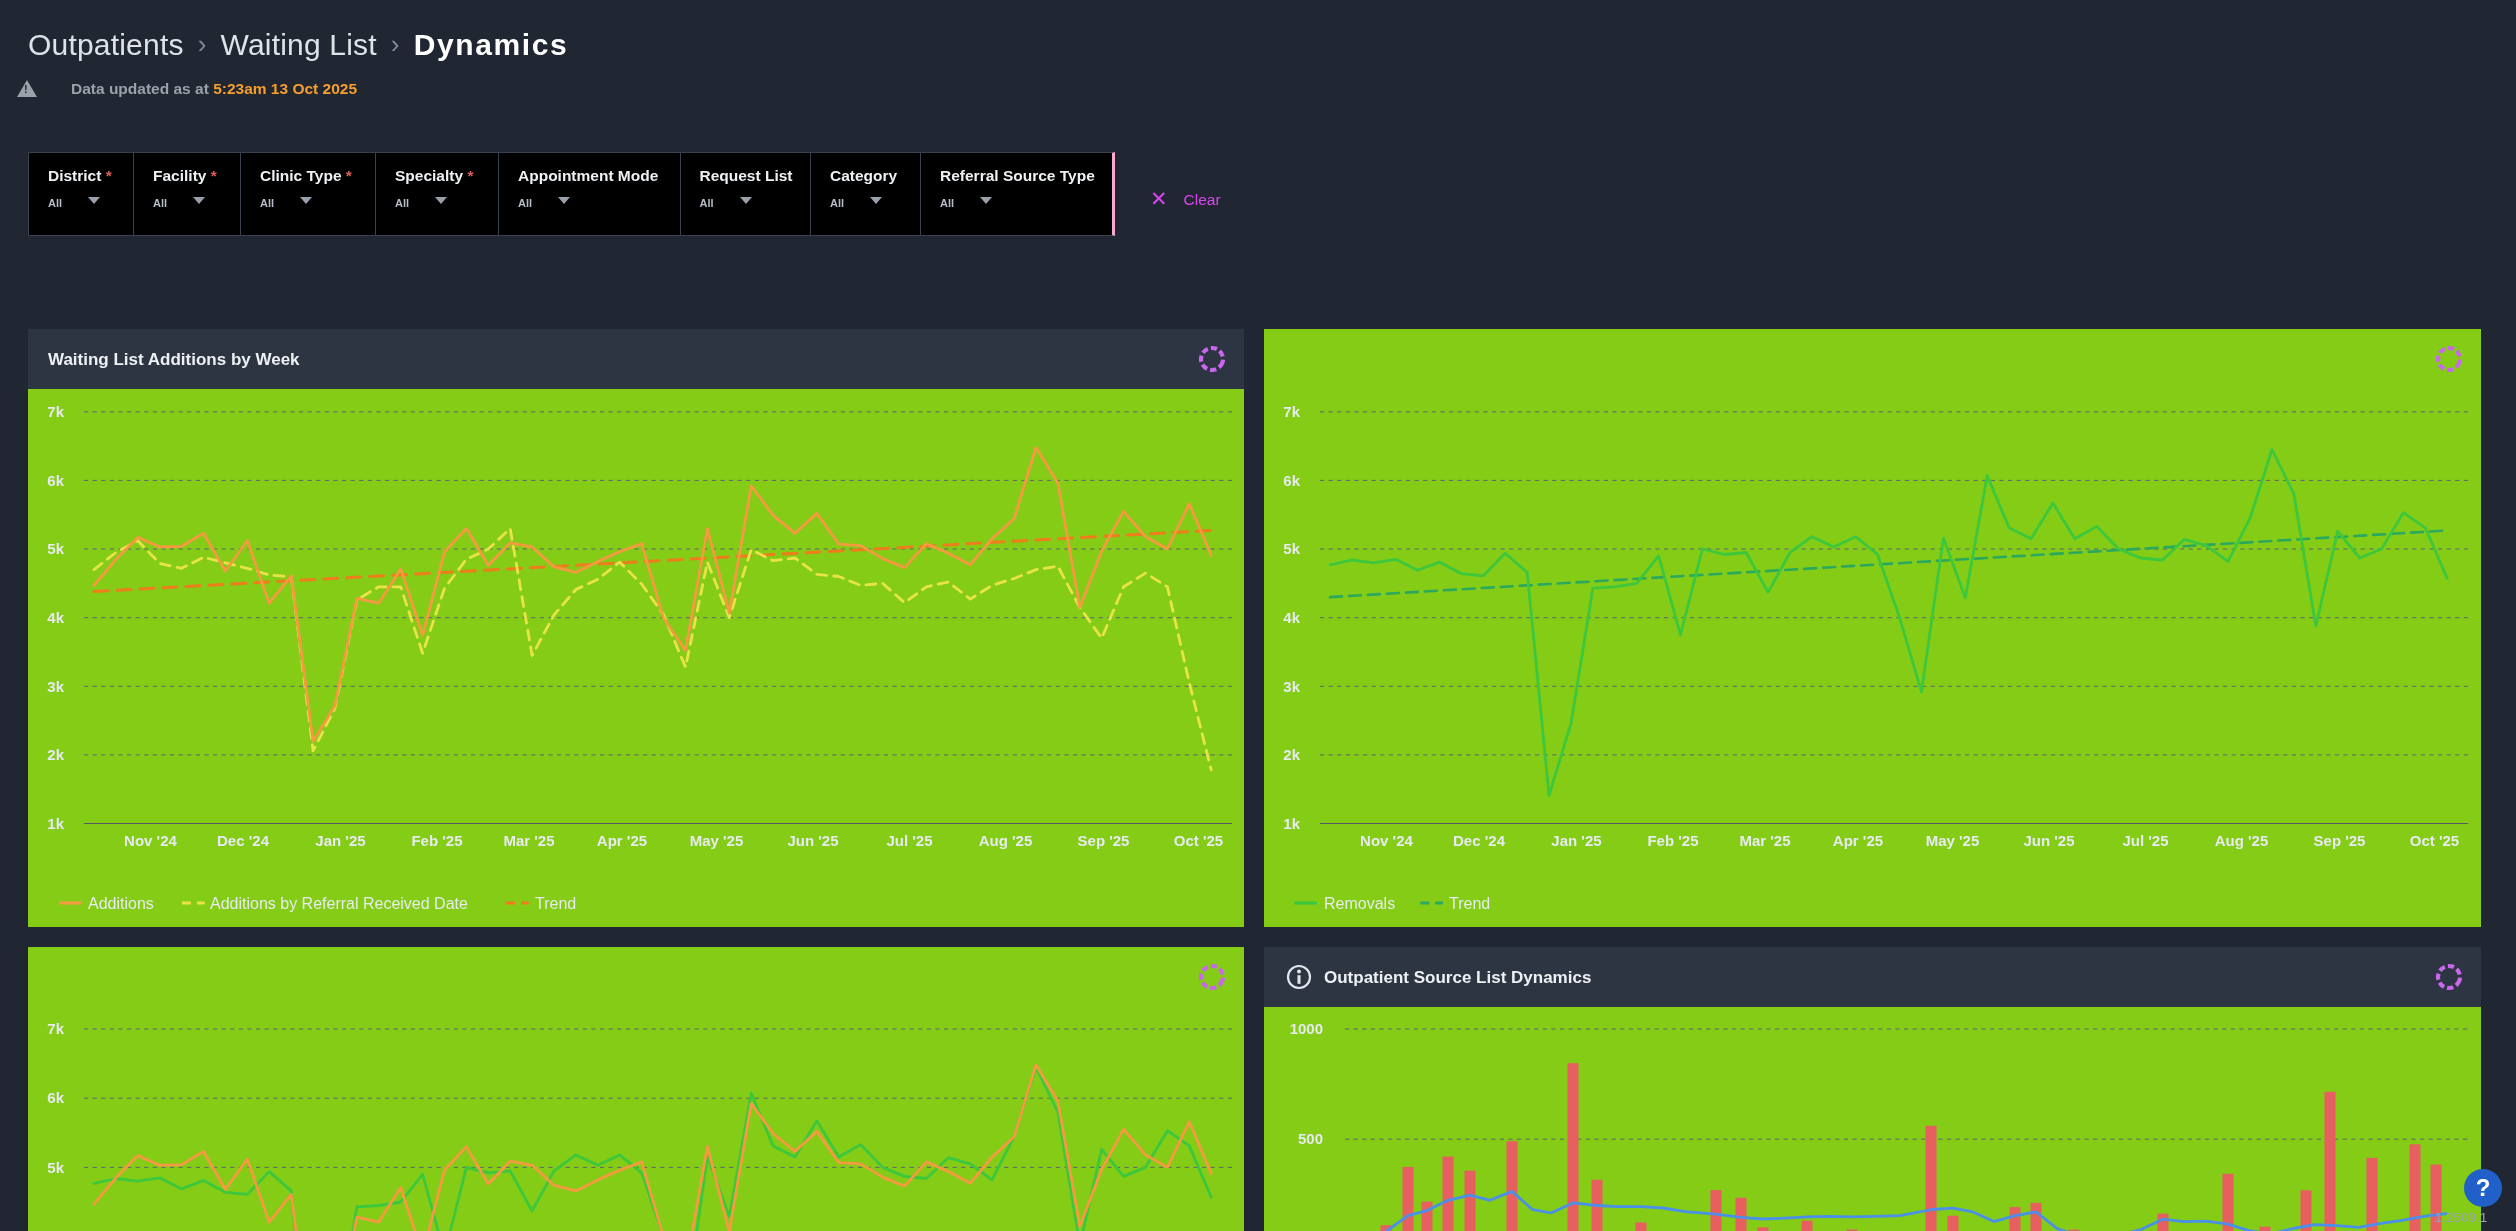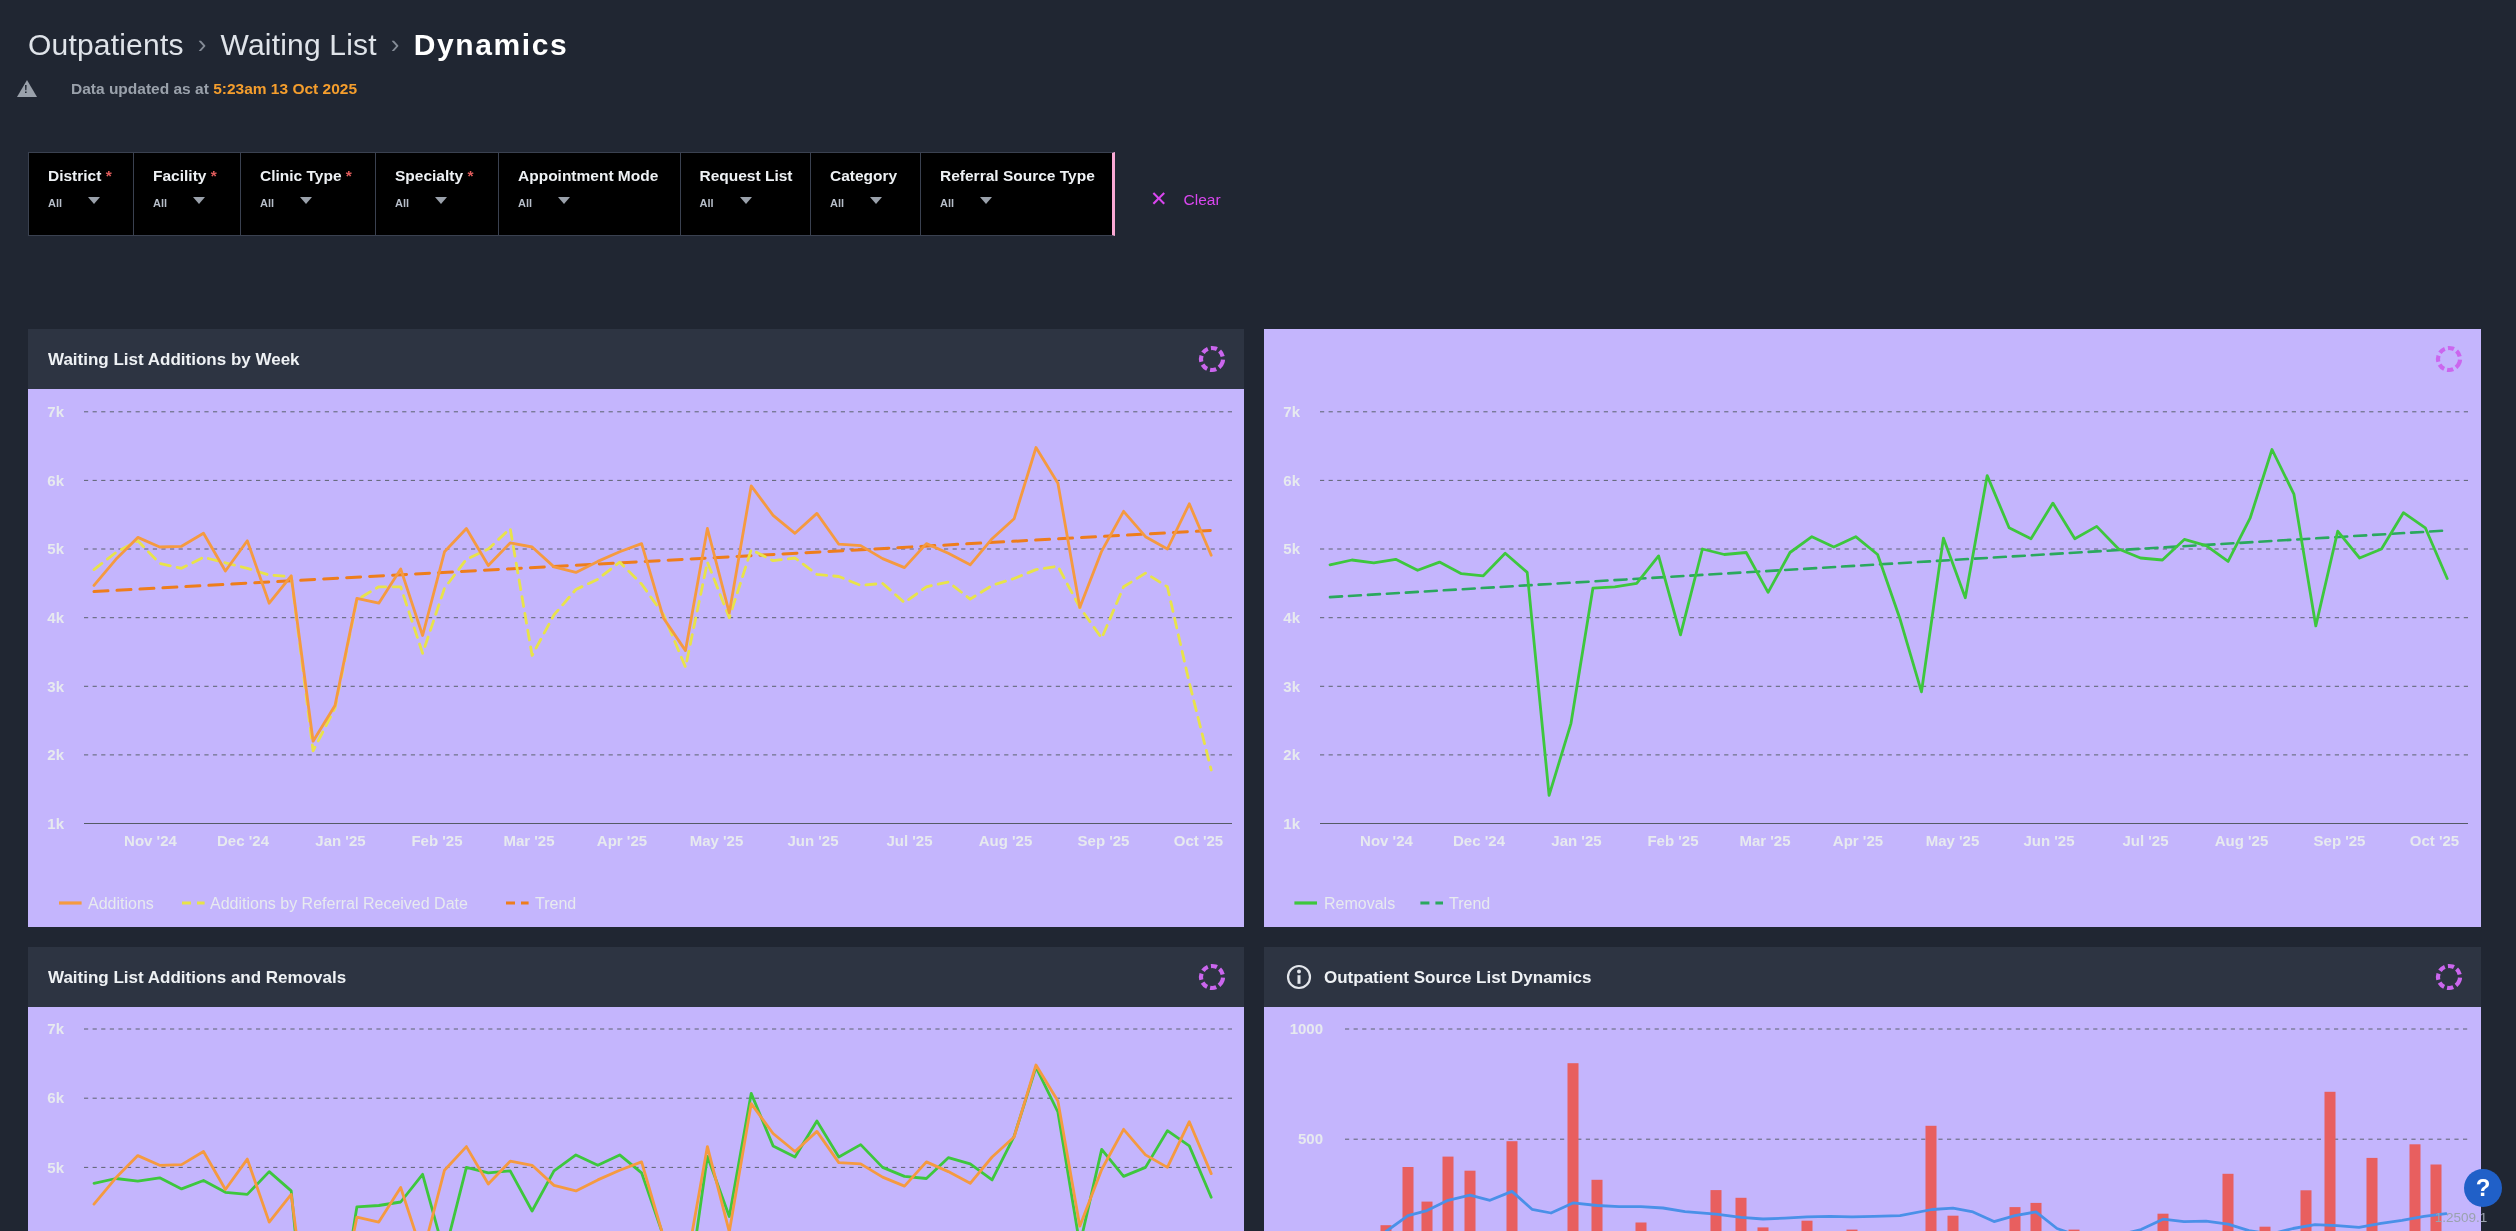--- a/index.html
+++ b/index.html
@@ -25,21 +25,21 @@
   color:#eef1f4; white-space:nowrap; }
 .flabel .star { color:#e05c5c; }
 .fall { position:absolute; left:19px; top:44px; font-size:11px; font-weight:700;
   color:#b7bec9; }
 .caret { display:inline-block; margin-left:26px; width:0; height:0; position:relative; top:-3px;
   border-left:6.5px solid transparent; border-right:6.5px solid transparent;
   border-top:7px solid #9aa1ab; }
 .clear { position:absolute; left:1150px; top:186px; color:#d946ef;
   font-size:15.5px; }
 .clear .x { font-size:21px; font-weight:400; margin-right:16px; position:relative; top:1px; }
-.panel { position:absolute; background:#c4b5fd; }
+.panel { position:absolute; background:#84cc16; }
 .phead { position:absolute; left:0; top:0; right:0; height:60px; background:#2d3442; }
 .ptitle { position:absolute; left:20px; top:21px; font-size:17px; font-weight:700;
   color:#eef1f4; white-space:nowrap; }
 .help { position:absolute; left:2464px; top:1169px; width:38px; height:38px;
   border-radius:50%; background:#2060c8; color:#fff; font-size:24px; font-weight:700;
   text-align:center; line-height:37px; }
 .ver { position:absolute; left:2420px; top:1210px; width:82px; text-align:center;
   font-size:13.5px; color:#9aa2ae; }
 svg { position:absolute; left:0; top:0; }
 </style></head>
@@ -161,23 +161,20 @@
 <polyline points="66.0,268.1 1183.2,201.5" fill="none" stroke="#2aa85e" stroke-width="2.6" stroke-linejoin="round" stroke-linecap="round" stroke-dasharray="12 7"></polyline>
 <polyline points="66.0,235.8 87.9,231.0 109.8,233.8 131.7,230.3 153.6,241.3 175.5,233.1 197.4,244.7 219.3,246.8 241.2,224.2 263.2,243.4 285.1,466.4 307.0,394.3 328.9,259.2 350.8,257.8 372.7,254.4 394.6,226.9 416.5,305.8 438.4,220.0 460.3,225.5 482.2,223.5 504.1,263.3 526.0,223.5 547.9,207.7 569.8,218.0 591.7,207.7 613.6,225.5 635.6,288.7 657.5,362.8 679.4,209.1 701.3,268.8 723.2,146.6 745.1,198.8 767.0,209.7 788.9,174.1 810.8,209.7 832.7,197.4 854.6,220.0 876.5,229.0 898.4,231.0 920.3,210.4 942.2,216.6 964.1,232.4 986.1,189.2 1008.0,120.5 1029.9,165.1 1051.8,296.9 1073.7,202.2 1095.6,229.0 1117.5,220.0 1139.4,183.7 1161.3,198.8 1183.2,249.5" fill="none" stroke="#3dc73d" stroke-width="2.8" stroke-linejoin="round" stroke-linecap="round"></polyline>
 <line x1="30.4" y1="574.0" x2="53.0" y2="574.0" stroke="#3dc73d" stroke-width="3.2" stroke-linecap="butt"></line>
 <text x="60.0" y="579.5" font-size="16" fill="#e7eaef" font-weight="400" text-anchor="start" font-family="Liberation Sans, sans-serif">Removals</text>
 <line x1="156.4" y1="574.0" x2="179.0" y2="574.0" stroke="#2aa85e" stroke-width="3.2" stroke-linecap="butt" stroke-dasharray="9 6"></line>
 <text x="185.0" y="579.5" font-size="16" fill="#e7eaef" font-weight="400" text-anchor="start" font-family="Liberation Sans, sans-serif">Trend</text>
   </svg>
 </div>
 
 <div class="panel" style="left:28px;top:947px;width:1216px;height:400px">
-  <div class="phead">
-      <div class="ptitle">Waiting List Additions and Removals</div>
-    </div>
   <svg width="1216" height="400" viewBox="0 0 1216 400">
     <circle cx="1184" cy="30" r="11" fill="none" stroke="#cb66ee" stroke-width="4.2" stroke-dasharray="6.2 3.2" transform="rotate(18 1184 30)"></circle>
     <line x1="56.0" y1="82.0" x2="1204.0" y2="82.0" stroke="#5d6370" stroke-width="1" stroke-linecap="butt" stroke-dasharray="4.2 4.4"></line>
 <text x="36.0" y="87.2" font-size="15" fill="#e7eaef" font-weight="700" text-anchor="end" font-family="Liberation Sans, sans-serif">7k</text>
 <line x1="56.0" y1="151.2" x2="1204.0" y2="151.2" stroke="#5d6370" stroke-width="1" stroke-linecap="butt" stroke-dasharray="4.2 4.4"></line>
 <text x="36.0" y="156.4" font-size="15" fill="#e7eaef" font-weight="700" text-anchor="end" font-family="Liberation Sans, sans-serif">6k</text>
 <line x1="56.0" y1="220.4" x2="1204.0" y2="220.4" stroke="#5d6370" stroke-width="1" stroke-linecap="butt" stroke-dasharray="4.2 4.4"></line>
 <text x="36.0" y="225.6" font-size="15" fill="#e7eaef" font-weight="700" text-anchor="end" font-family="Liberation Sans, sans-serif">5k</text>
 <line x1="56.0" y1="289.6" x2="1204.0" y2="289.6" stroke="#5d6370" stroke-width="1" stroke-linecap="butt" stroke-dasharray="4.2 4.4"></line>
 <polyline points="66.0,236.3 87.9,231.5 109.8,234.2 131.7,230.8 153.6,241.9 175.5,233.5 197.4,245.3 219.3,247.4 241.2,224.6 263.2,243.9 285.1,468.8 307.0,396.2 328.9,259.8 350.8,258.5 372.7,255.0 394.6,227.3 416.5,306.9 438.4,220.4 460.3,225.9 482.2,223.9 504.1,264.0 526.0,223.9 547.9,207.9 569.8,218.3 591.7,207.9 613.6,225.9 635.6,289.6 657.5,364.3 679.4,209.3 701.3,269.5 723.2,146.4 745.1,198.9 767.0,210.0 788.9,174.0 810.8,210.0 832.7,197.6 854.6,220.4 876.5,229.4 898.4,231.5 920.3,210.7 942.2,216.9 964.1,232.9 986.1,189.3 1008.0,120.1 1029.9,165.0 1051.8,297.9 1073.7,202.4 1095.6,229.4 1117.5,220.4 1139.4,183.7 1161.3,198.9 1183.2,250.2" fill="none" stroke="#3dc73d" stroke-width="2.8" stroke-linejoin="round" stroke-linecap="round"></polyline>

